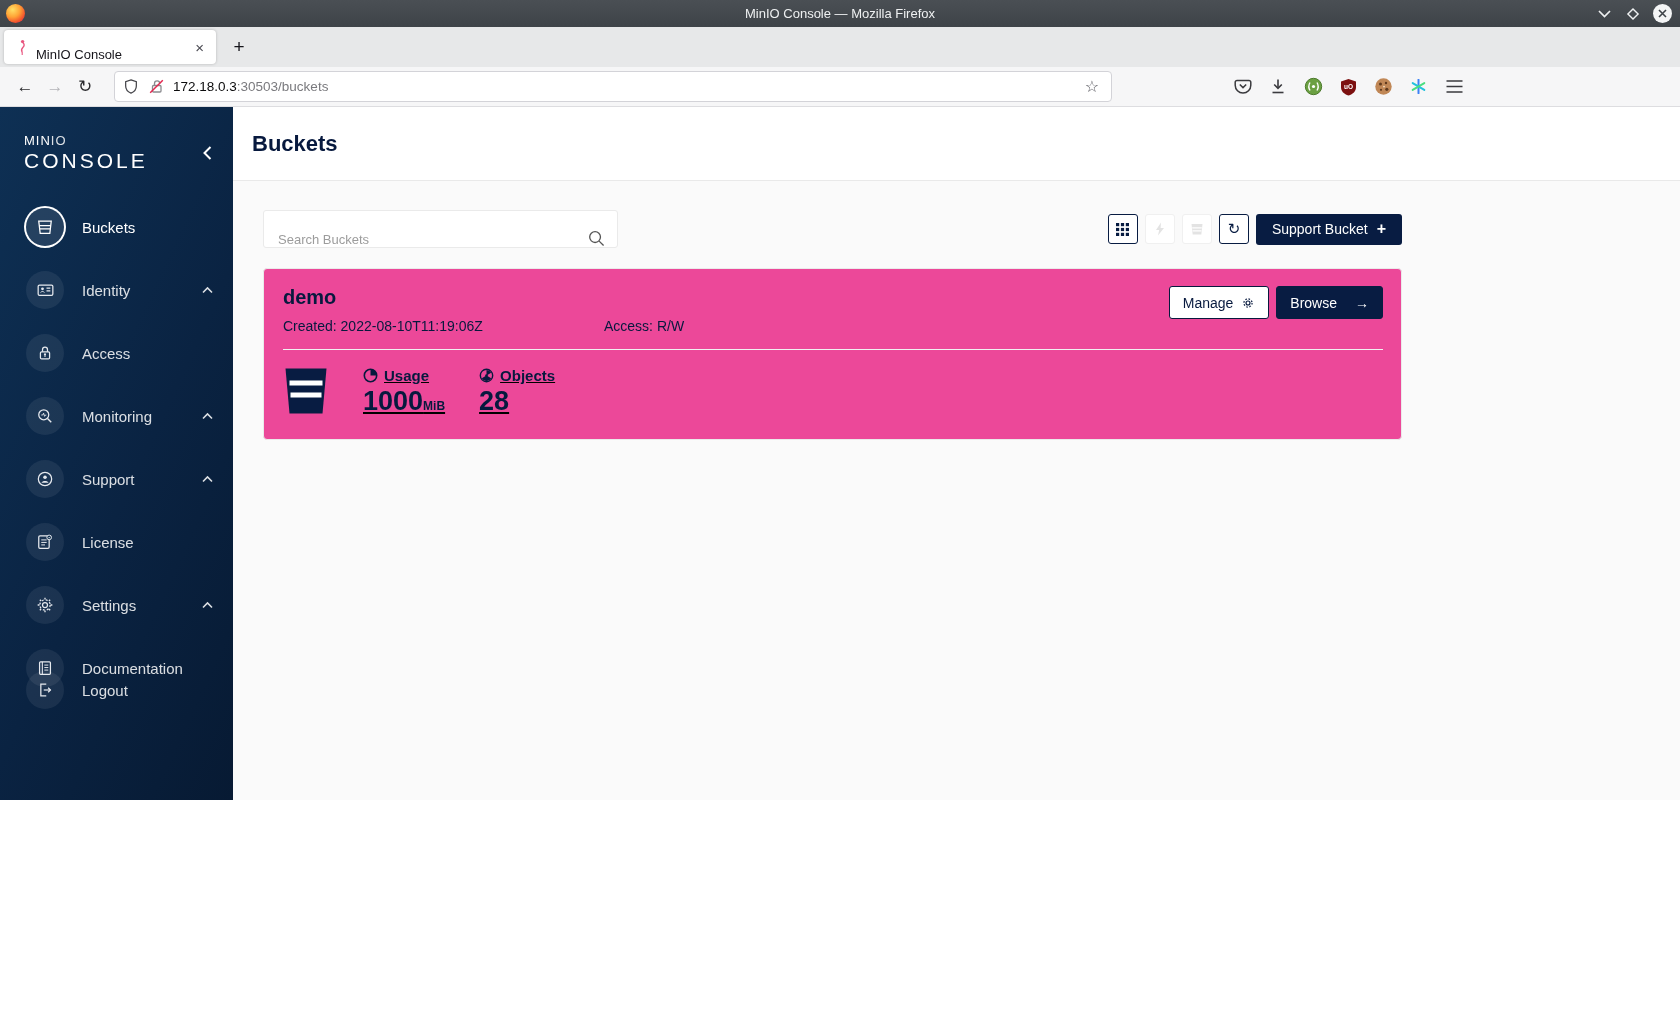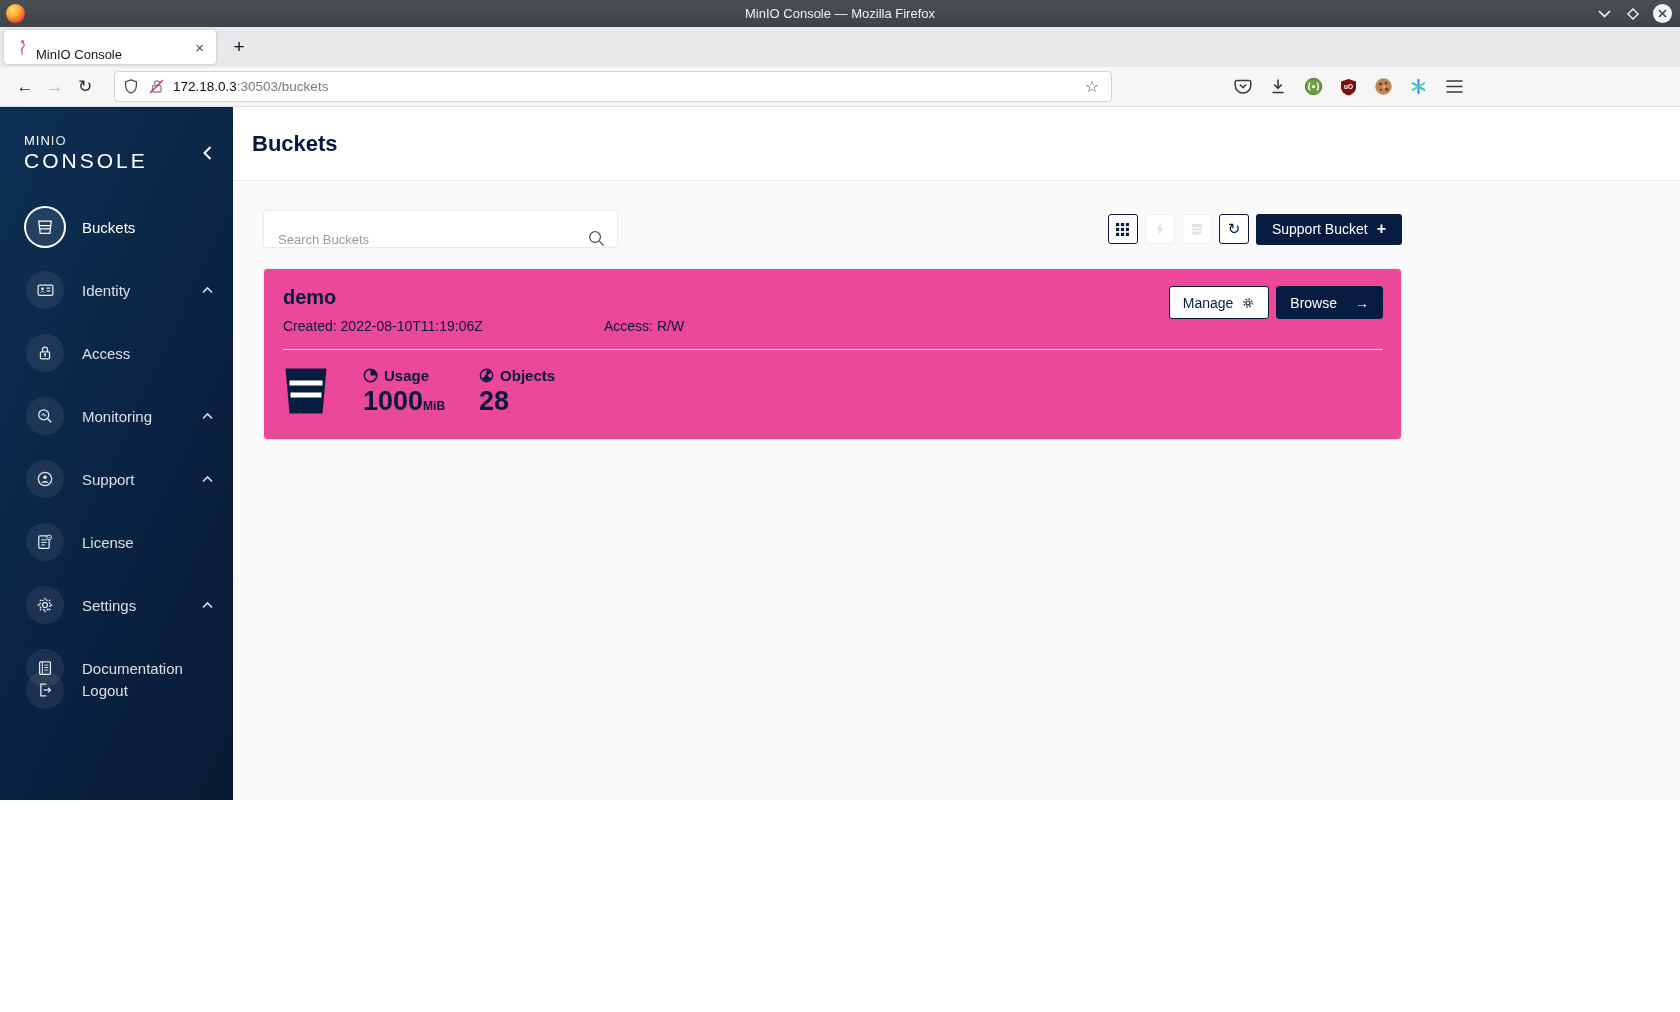--- a/index.html
+++ b/index.html
@@ -81,21 +81,21 @@
   .bucket-name { font-size:20px; font-weight:700; color:#07193e; cursor:pointer; }
   .bucket-meta { display:flex; margin-top:9px; font-size:14px; color:#07193e; }
   .meta-created { width:321px; }
   .card-actions { display:flex; gap:7px; }
   .outline-btn { height:33px; background:#fff; border:1px solid #07193e; border-radius:3px; color:#07193e; font-size:14px; font-family:"Liberation Sans",sans-serif;
     display:flex; align-items:center; gap:8px; padding:0 13px; cursor:pointer; }
   .filled-btn { height:33px; background:#081c42; border:1px solid #081c42; border-radius:3px; color:#fff; font-size:14px; font-family:"Liberation Sans",sans-serif;
     display:flex; align-items:center; gap:18px; padding:0 13px; cursor:pointer; }
   .card-divider { border:none; border-top:1px solid #f1f1f1; margin:15px 0 17px 0; }
   .card-bottom { display:flex; align-items:flex-start; }
-  .metric { margin-left:34px; }
+  .metric { margin-left:34px;text-decoration:underline; }
   .metric-label { display:flex; align-items:center; gap:6px; font-size:15px; font-weight:700; color:#07193e; }
   .metric-value { font-size:27px; font-weight:700; color:#07193e; margin-top:4px; line-height:1; }
   .metric-unit { font-size:12px; font-weight:700; }
   svg { display:block; }
 </style>
 </head>
 <body>
 
 <div class="window">
 

